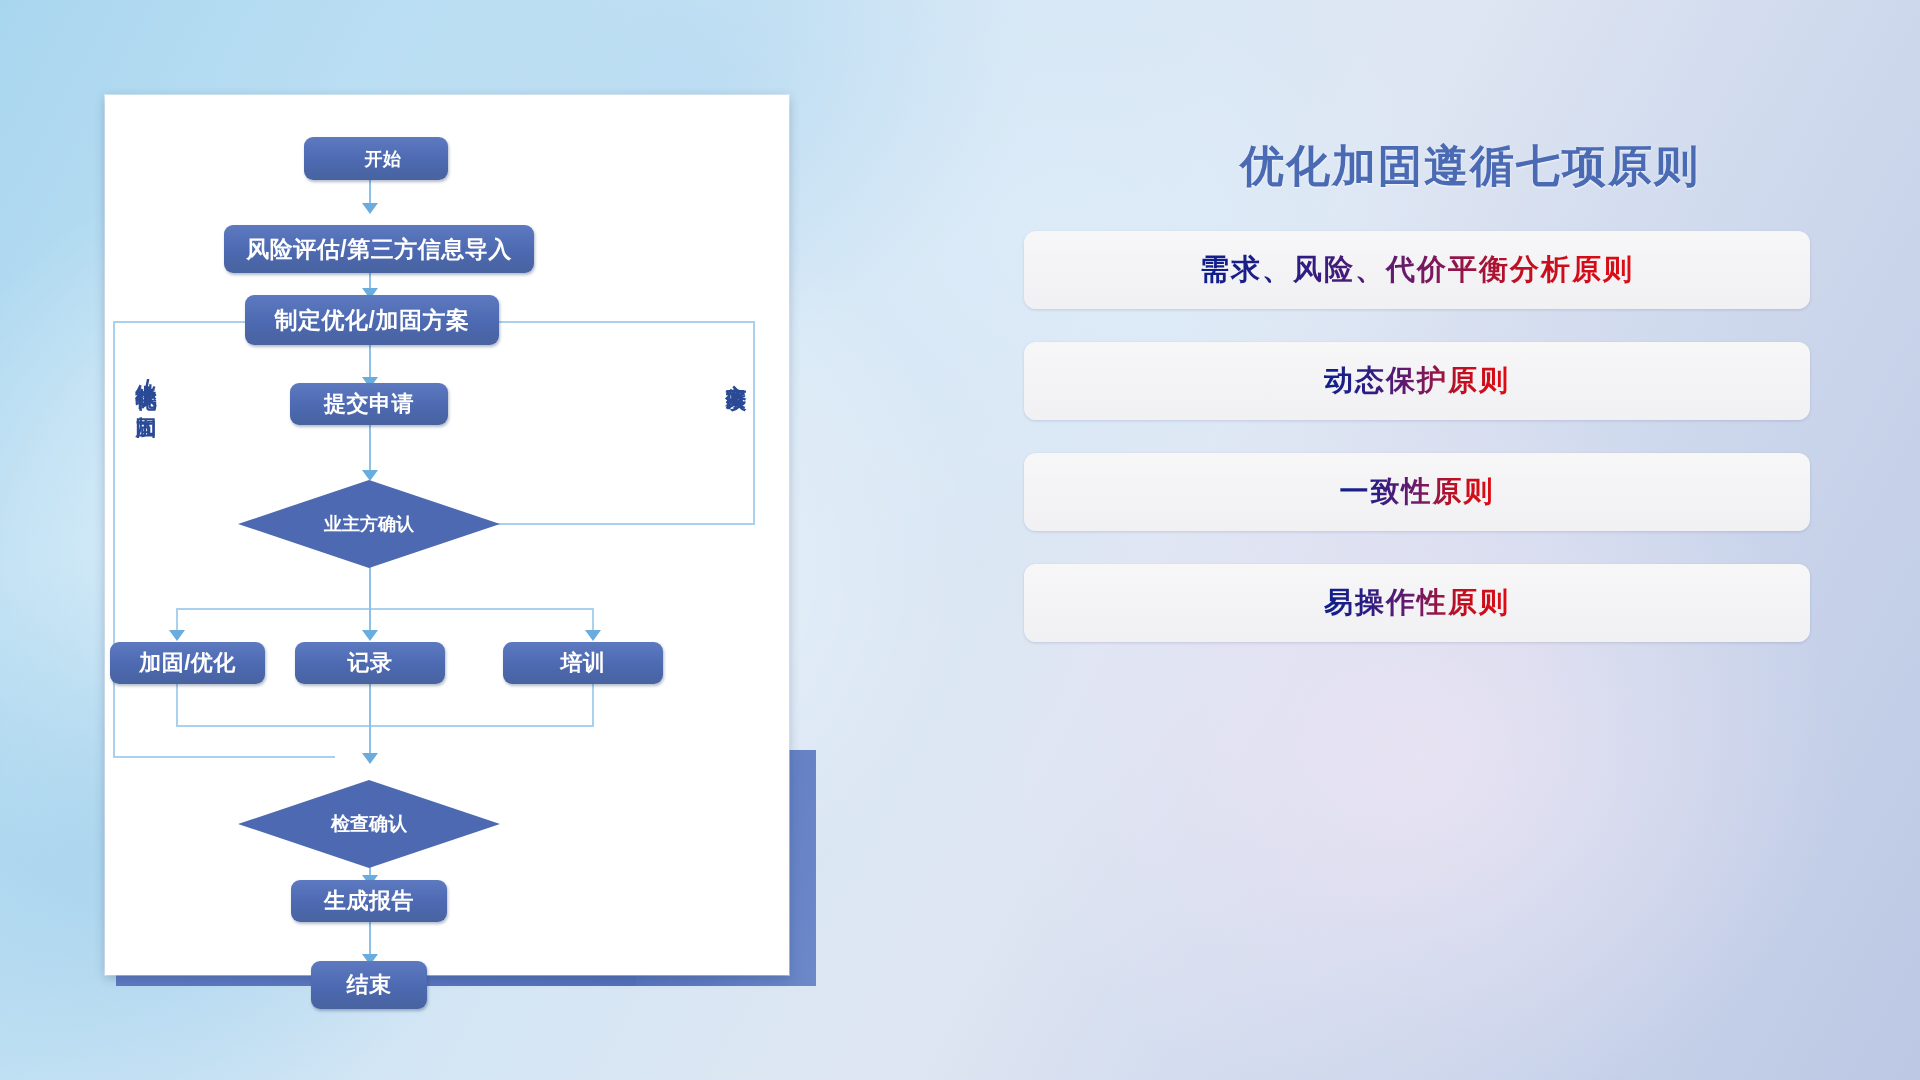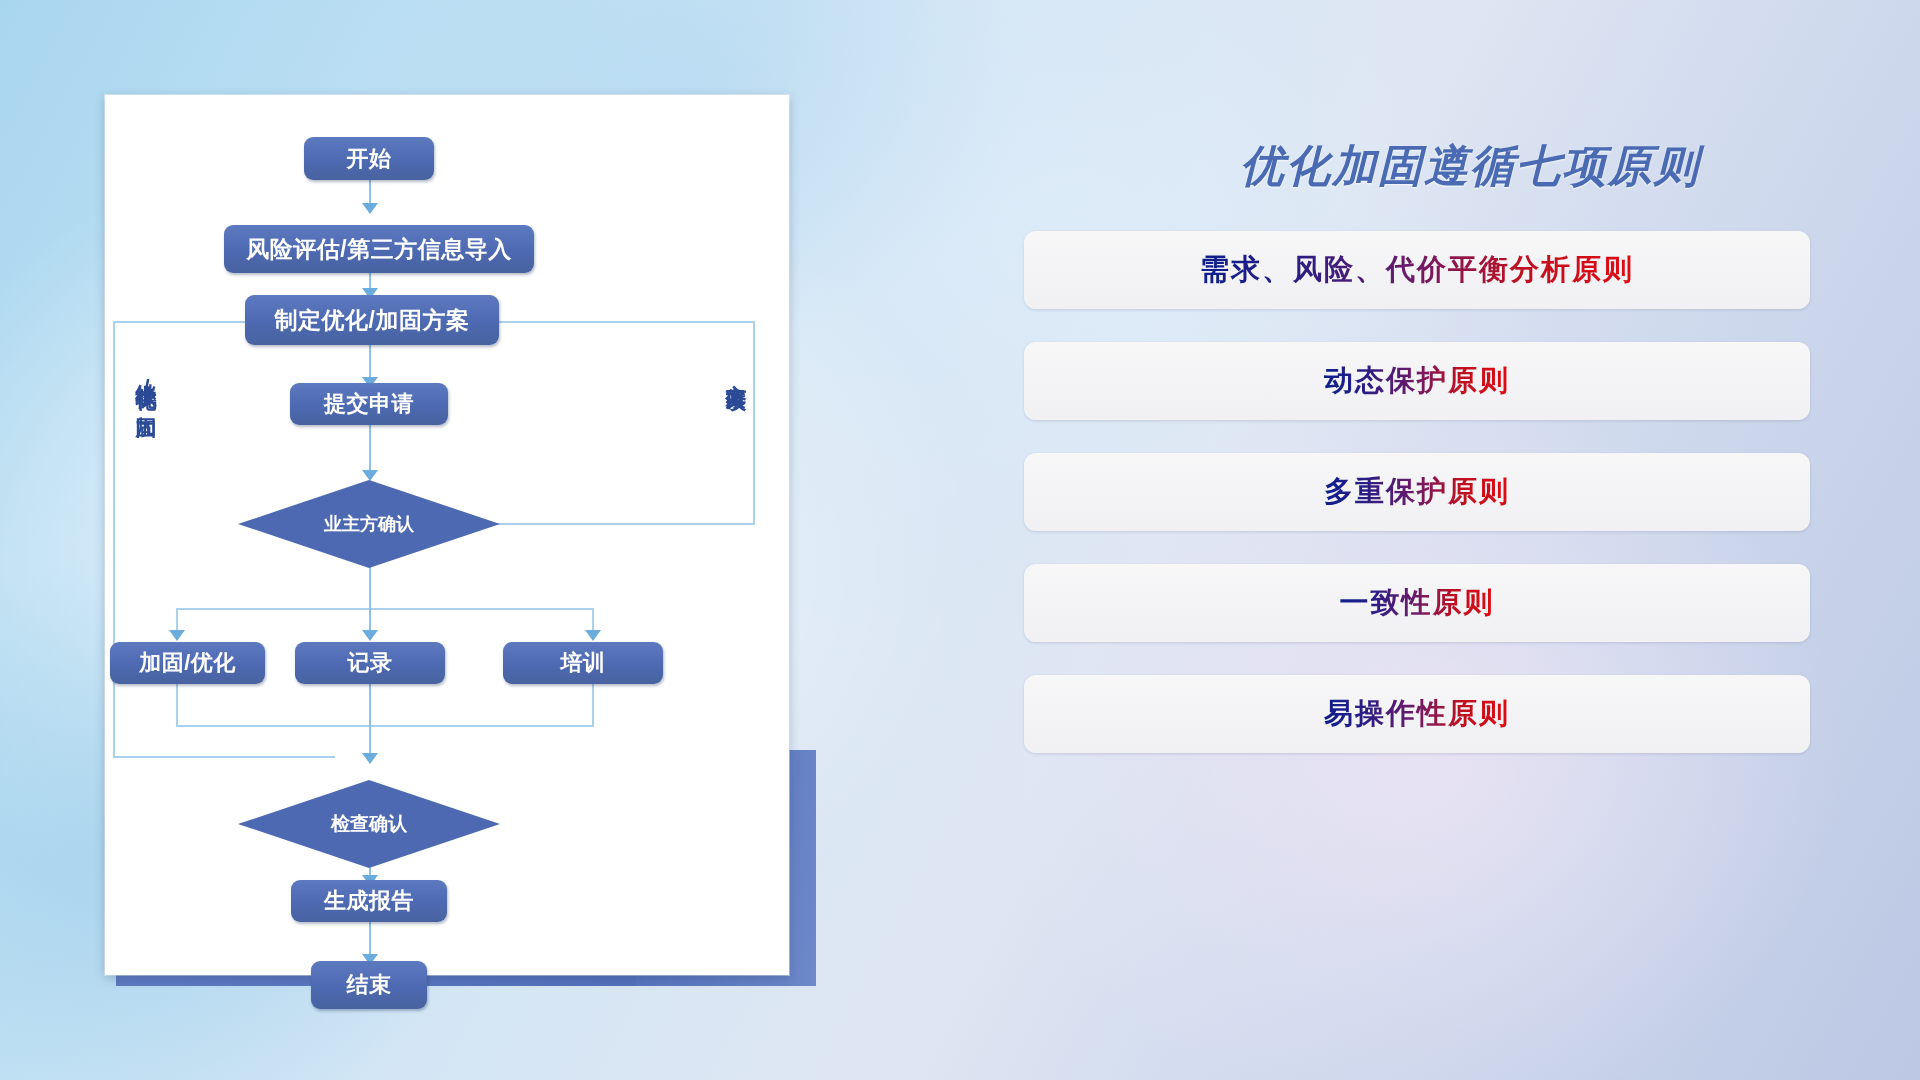--- a/index.html
+++ b/index.html
@@ -79,21 +79,20 @@
     writing-mode:vertical-rl;text-orientation:upright;
     letter-spacing:2px;line-height:1.05;z-index:7;
   }
 
   
   #panel-title{
     position:absolute;left:1150px;top:108px;width:640px;
     text-align:center;font-size:44px;font-weight:bold;color:#4a6bb3;
     letter-spacing:2px;
     text-shadow:0 1px 2px rgba(255,255,255,.8);
-    font-style:italic;
   }
   #cards{position:absolute;left:1024px;top:231px;width:786px;}
   .pcard{
     position:relative;height:78px;margin-bottom:33px;
     border-radius:12px;
     background:linear-gradient(180deg,#f7f7f8 0%,#f3f3f5 55%,#f1f1f4 100%);
     display:flex;align-items:center;justify-content:center;
     box-shadow:0 1px 3px rgba(60,70,110,.18);
   }
   .pcard:before{
@@ -154,21 +153,21 @@
   <div class="ln lnh ln-pale" style="left:71px;top:630px;width:417px;"></div>
   <div class="ln lnv" style="left:264px;top:588px;height:78px;"></div>
   <div class="arrow-d" style="left:257px;top:658px;"></div>
 
   <div class="ln lnv" style="left:264px;top:745px;height:42px;"></div>
   <div class="arrow-d" style="left:257px;top:780px;"></div>
 
   <div class="ln lnv" style="left:264px;top:827px;height:39px;"></div>
   <div class="arrow-d" style="left:257px;top:859px;"></div>
 
-  <div class="node" style="left:199px;top:42px;width:130px;height:43px;font-size:22px;">
+  <div class="node" style="left:199px;top:42px;width:130px;height:43px;font-size:18px;padding-left:14px;">
     <span>开始</span>
   </div>
 
   <div class="node" style="left:140px;top:200px;width:254px;height:50px;font-size:23px;">
     <span>制定优化/加固方案</span>
   </div>
 
   <div class="node" style="left:119px;top:130px;width:310px;height:48px;font-size:23px;">
     <span>风险评估/第三方信息导入</span>
   </div>
@@ -214,21 +213,18 @@
 <h1 id="panel-title">优化加固遵循七项原则</h1>
 
 <div id="cards">
   <div class="pcard">
     <span class="pcard-txt">需求、风险、代价平衡分析原则</span>
   </div>
   <div class="pcard">
     <span class="pcard-txt">动态保护原则</span>
   </div>
   <div class="pcard">
-    <span class="pcard-txt">多重保护原则</span>
-  </div>
-  <div class="pcard">
     <span class="pcard-txt">一致性原则</span>
   </div>
   <div class="pcard">
     <span class="pcard-txt">易操作性原则</span>
   </div>
 </div>
 
 </body></html>

